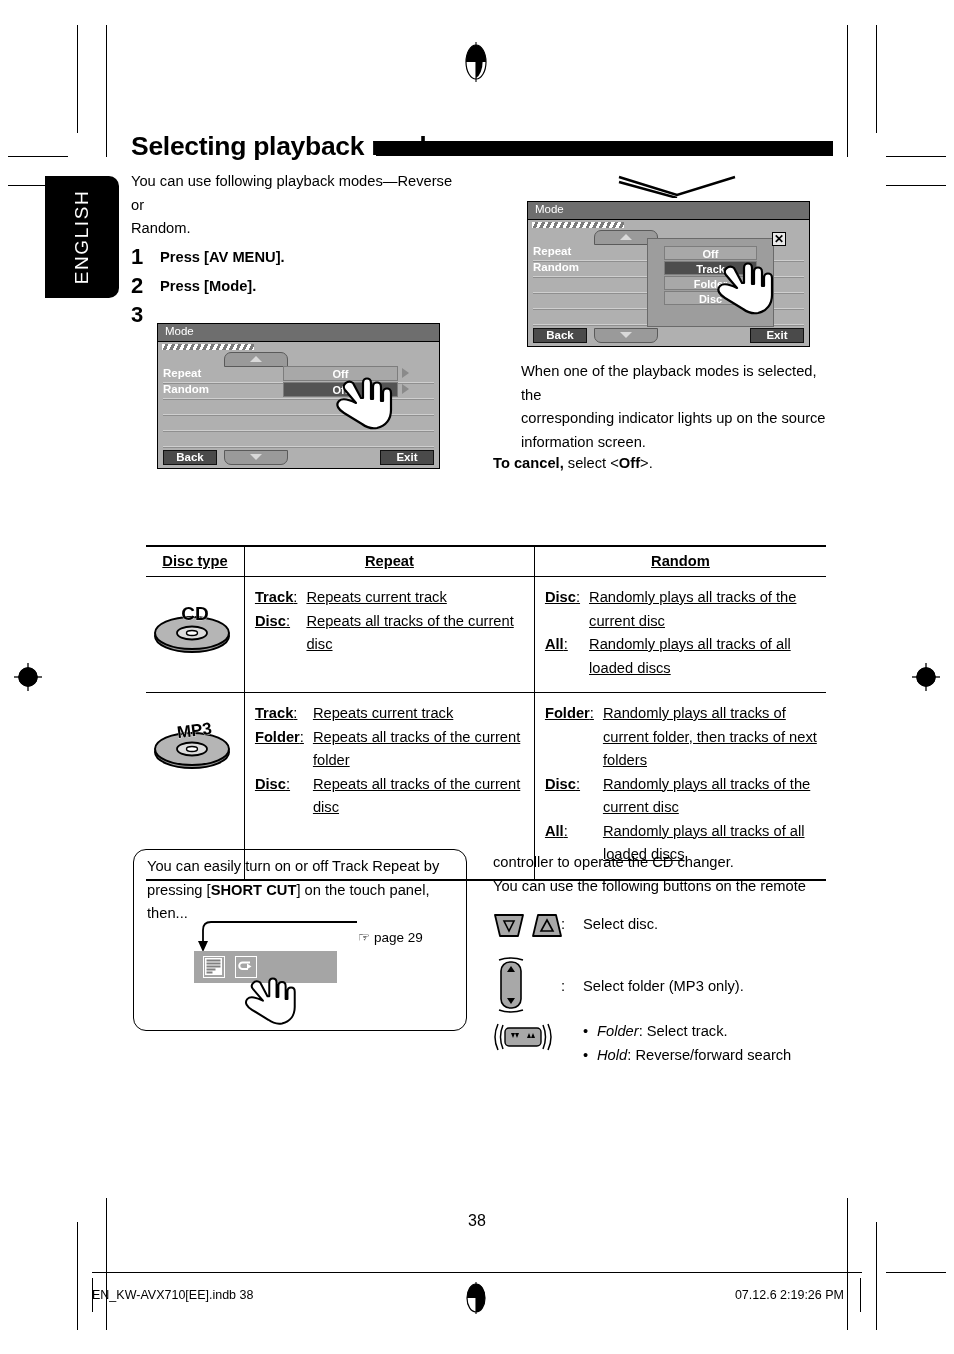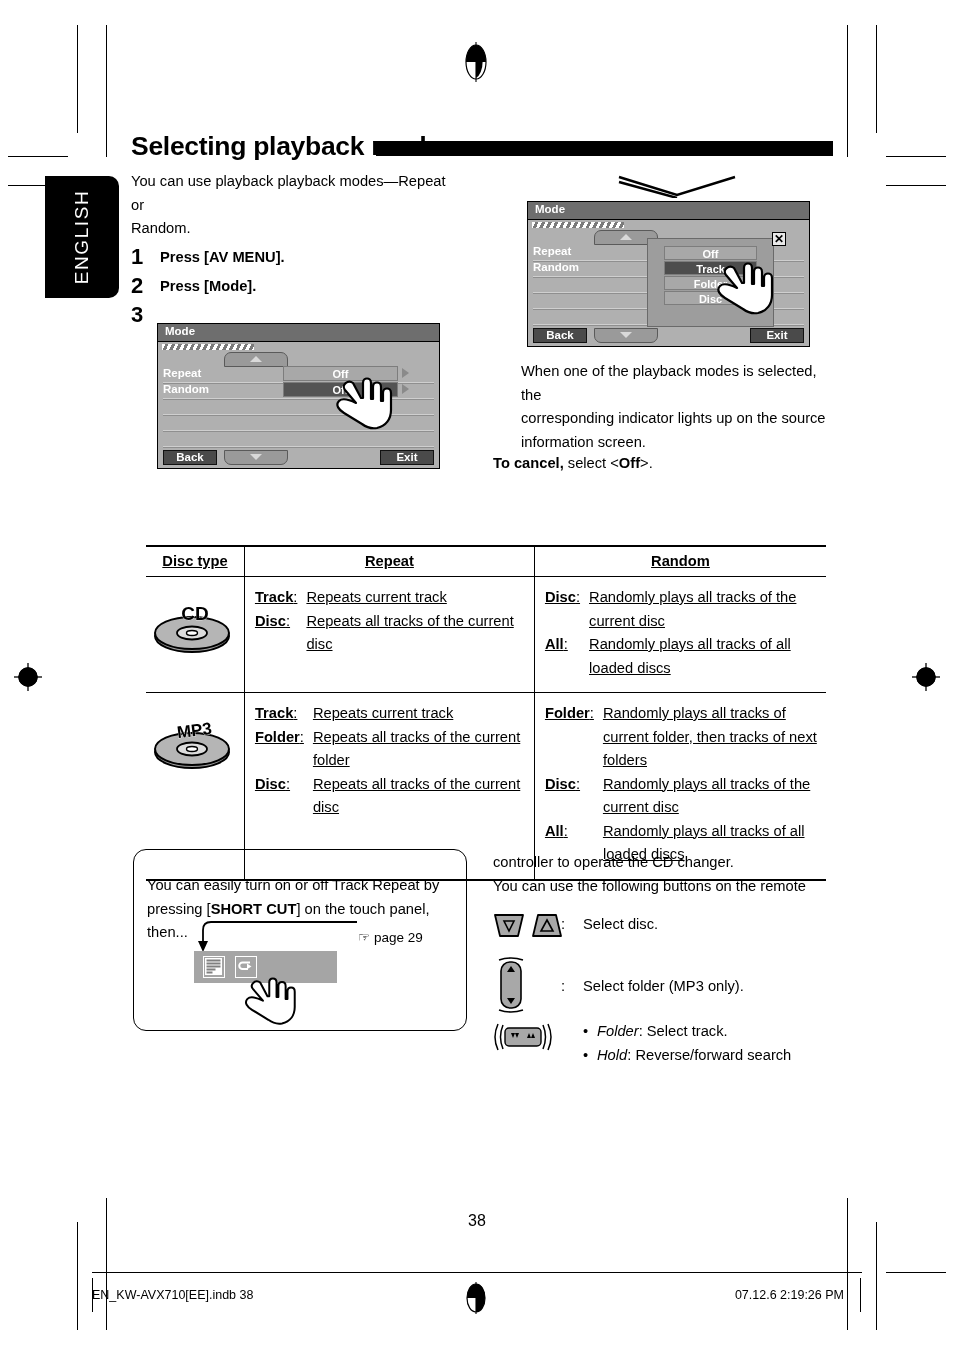--- a/index.html
+++ b/index.html
@@ -38,21 +38,21 @@
   .body-txt{font-size:14.7px;line-height:23.5px;}
   #intro{position:absolute;left:131px;top:170px;width:330px;}
   .steps{position:absolute;left:131px;top:246px;width:340px;}
   .step{display:flex;align-items:flex-start;margin-bottom:7px;}
   .step-num{font-size:22px;font-weight:bold;width:29px;flex:0 0 29px;line-height:22px;}
   .step-txt{font-size:14.7px;font-weight:bold;line-height:22px;}
 
   
   .mock{position:absolute;background:#b0b0b0;border:1.5px solid #000;box-sizing:border-box;}
   .mock .titlebar{background:#6e6e6e;height:17px;position:relative;border-bottom:1px solid #000;}
-  .mock .titlebar span{position:absolute;left:7px;top:1px;color:#fff;font-size:11.5px;font-weight:bold;}
+  .mock .titlebar span{position:absolute;left:7px;top:1px;color:#fff;font-size:11.5px;font-weight:normal;}
   .mock .hatch{
     position:absolute;left:4px;height:6px;width:92px;
     background:repeating-linear-gradient(115deg,#fff 0 3px,#7a7a7a 3px 6px);
   }
   .mock .tabup,.mock .tabdn{
     position:absolute;width:62px;height:13px;background:#9a9a9a;border:1px solid #5a5a5a;
   }
   .mock .tabup{border-radius:7px 7px 0 0;}
   .mock .tabdn{border-radius:0 0 7px 7px;}
   .tri{width:0;height:0;position:absolute;left:50%;transform:translateX(-50%);}
@@ -115,21 +115,21 @@
   .deflist .dl-row{display:table-row;}
   .dl-term{display:table-cell;font-weight:bold;white-space:nowrap;padding-right:9px;}
   .dl-def{display:table-cell;}
   .disc-icon{margin-top:16px;}
 
   
   #tip-box{
     position:absolute;left:133px;top:849px;width:334px;height:182px;
     border:1.6px solid #000;border-radius:13px;box-sizing:border-box;
   }
-  #tip-text{position:absolute;left:13px;top:24px;width:310px;font-size:14.7px;line-height:23.5px;}
+  #tip-text{position:absolute;left:13px;top:5px;width:310px;font-size:14.7px;line-height:23.5px;}
   #tip-panel{
     position:absolute;left:60px;top:101px;width:143px;height:32px;background:#a5a5a5;
   }
   .tp-btn{position:absolute;top:5px;width:22px;height:22px;border:1.6px solid #fff;box-sizing:border-box;}
   #page-ref{position:absolute;left:224px;top:79px;font-size:13.5px;white-space:nowrap;}
 
   
   #remote-intro{position:absolute;left:493px;top:851px;width:316px;}
   .rc-row{position:absolute;display:flex;align-items:flex-start;}
   .rc-icons{width:68px;flex:0 0 68px;position:relative;}
@@ -211,21 +211,21 @@
   </div>
 
   <div id="lang-tab">
     <span>ENGLISH</span>
   </div>
 
   <div id="page-title">Selecting playback modes</div>
   <div id="title-rule"></div>
 
   <div id="intro" class="body-txt">
-    <div>You can use playback playback modes—Repeat or</div>
+    <div>You can use following playback modes—Reverse or</div>
     <div>Random.</div>
   </div>
 
   <div class="steps">
     <div class="step">
       <div class="step-num">1</div>
       <div class="step-txt">Press [AV MENU].</div>
     </div>
     <div class="step">
       <div class="step-num">2</div>

